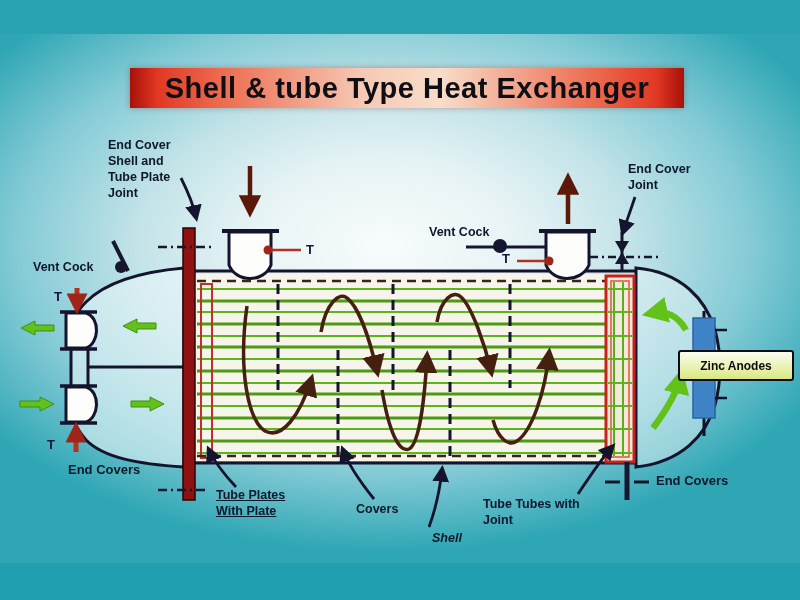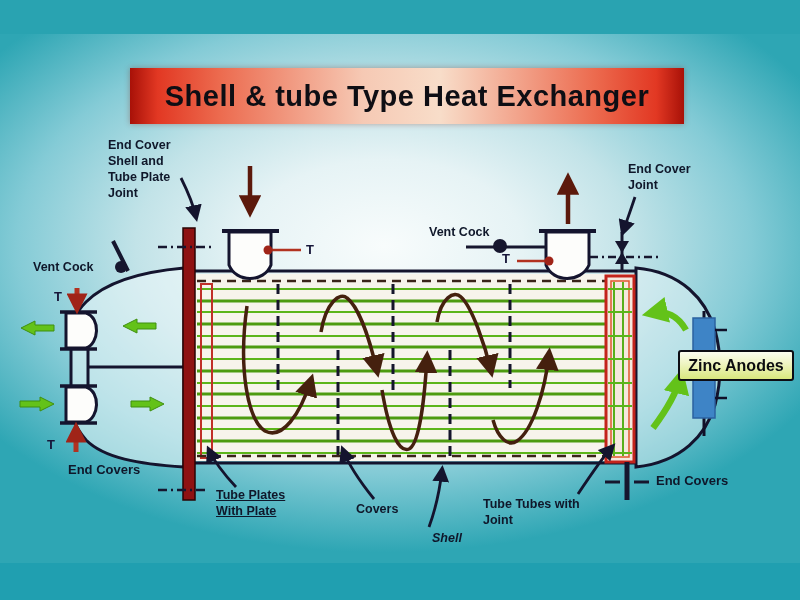--- a/index.html
+++ b/index.html
@@ -9,42 +9,42 @@
     font-family:"Liberation Sans",sans-serif;
   }
   .inner-glow{
     position:absolute;left:0;top:34px;width:800px;height:529px;
     background:radial-gradient(ellipse 62% 58% at 48% 40%,
       #f8fcfc 0%,#e6f3f5 28%,#c2e3e8 50%,#84cbd6 74%,#2ea6b4 100%);
   }
   .band-top{position:absolute;left:0;top:0;width:800px;height:34px;background:#29a3b1;}
   .band-bottom{position:absolute;left:0;top:563px;width:800px;height:37px;background:#209fb0;}
   .banner{
-    position:absolute;left:130px;top:68px;width:554px;height:56px;
+    position:absolute;left:130px;top:68px;width:554px;height:40px;
     background:linear-gradient(90deg,#a81108 0%,#e23823 5%,#ec6a4e 16%,
       #f6c9b4 42%,#f8ddc9 56%,#ec6a4e 84%,#e23823 95%,#a81108 100%);
     display:flex;align-items:center;justify-content:center;
     box-shadow:0 0 6px rgba(120,20,10,.35);
   }
   .banner span{
     font-size:29px;font-weight:bold;color:#0e0e14;letter-spacing:.5px;
   }
   svg.diagram{position:absolute;left:0;top:0;}
   .lbl{
     position:absolute;font-weight:bold;color:#0f172a;font-size:12.5px;
     line-height:16px;white-space:nowrap;
   }
   .lbl .ln{display:block;}
   .t-mark{position:absolute;font-weight:bold;color:#17173a;font-size:13px;}
   .zinc-box{
     position:absolute;left:678px;top:350px;width:112px;height:27px;
     border:2.5px solid #0d0d14;border-radius:3px;
     background:linear-gradient(180deg,#fbfdf0 0%,#eef4c0 45%,#d9e87e 100%);
     display:flex;align-items:center;justify-content:center;
-    font-weight:bold;font-size:16px;color:#0c0c10;
+    font-weight:bold;font-size:12px;color:#0c0c10;
   }
 </style>
 </head>
 <body>
 
 <div class="stage">
   <div class="band-top"></div>
   <div class="inner-glow"></div>
   <div class="band-bottom"></div>
 

